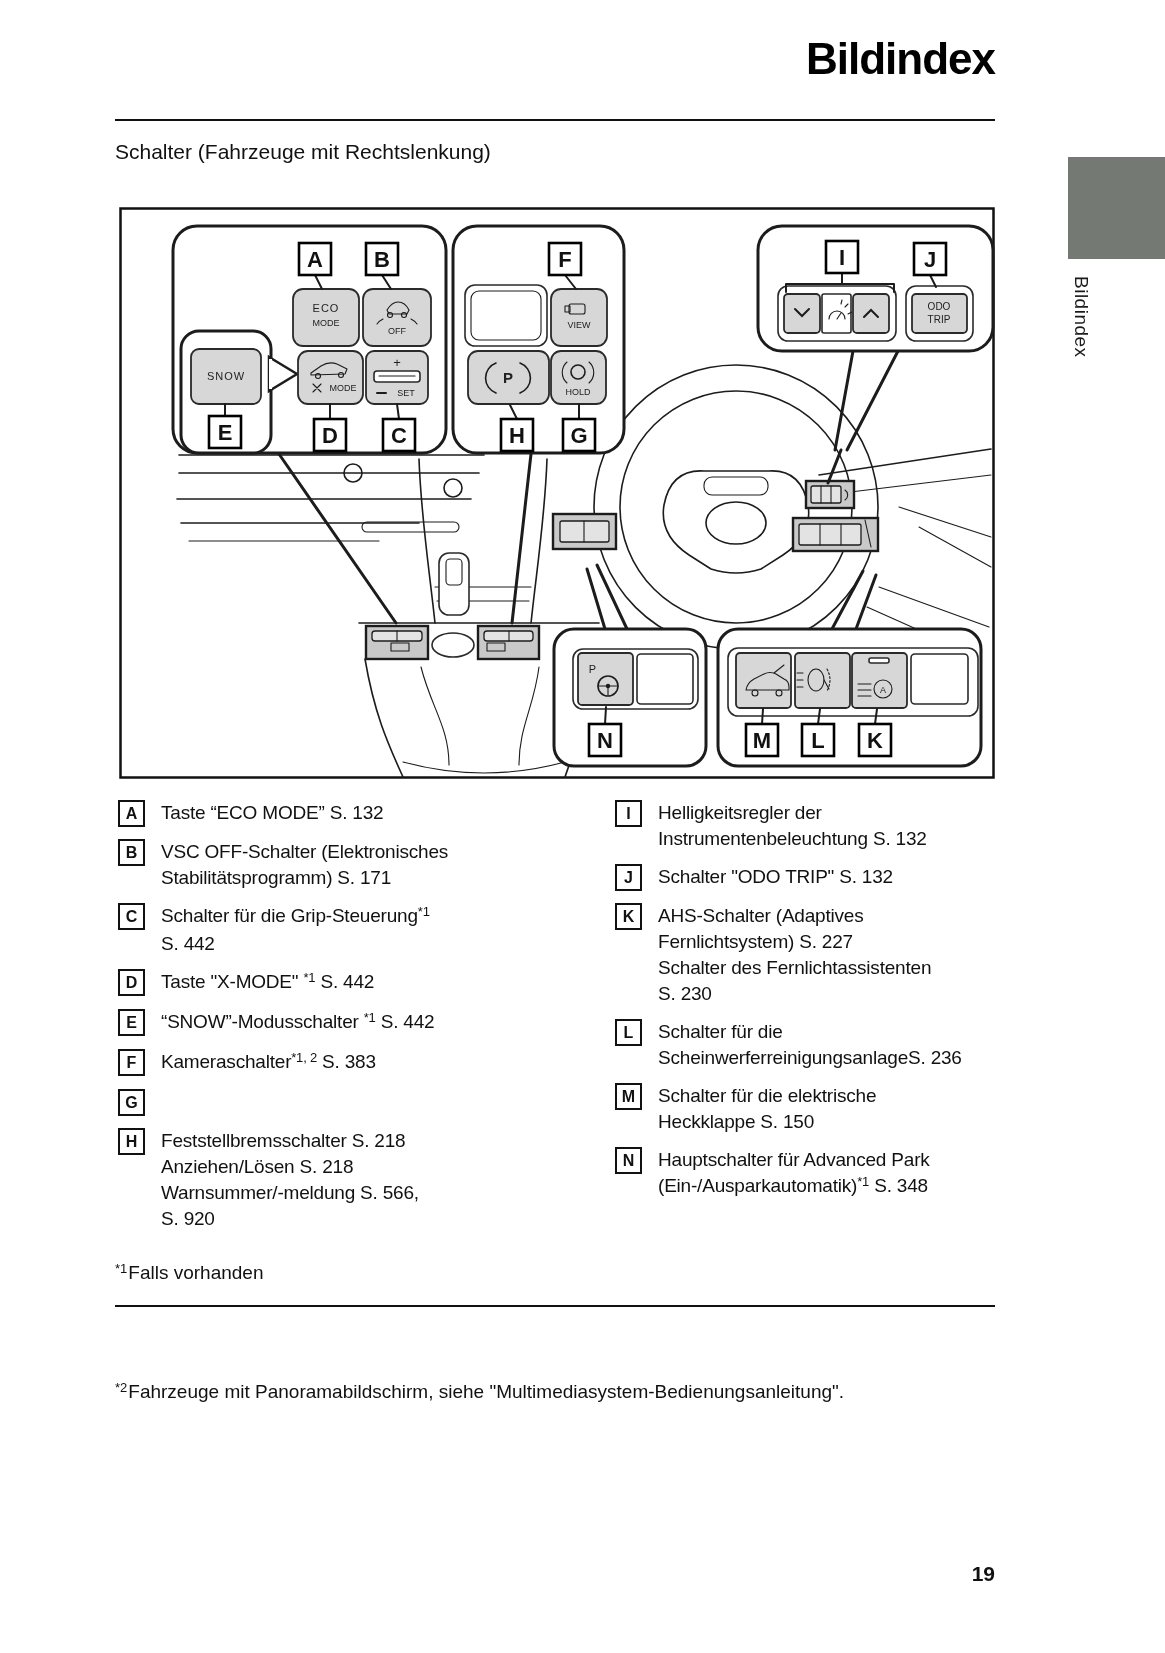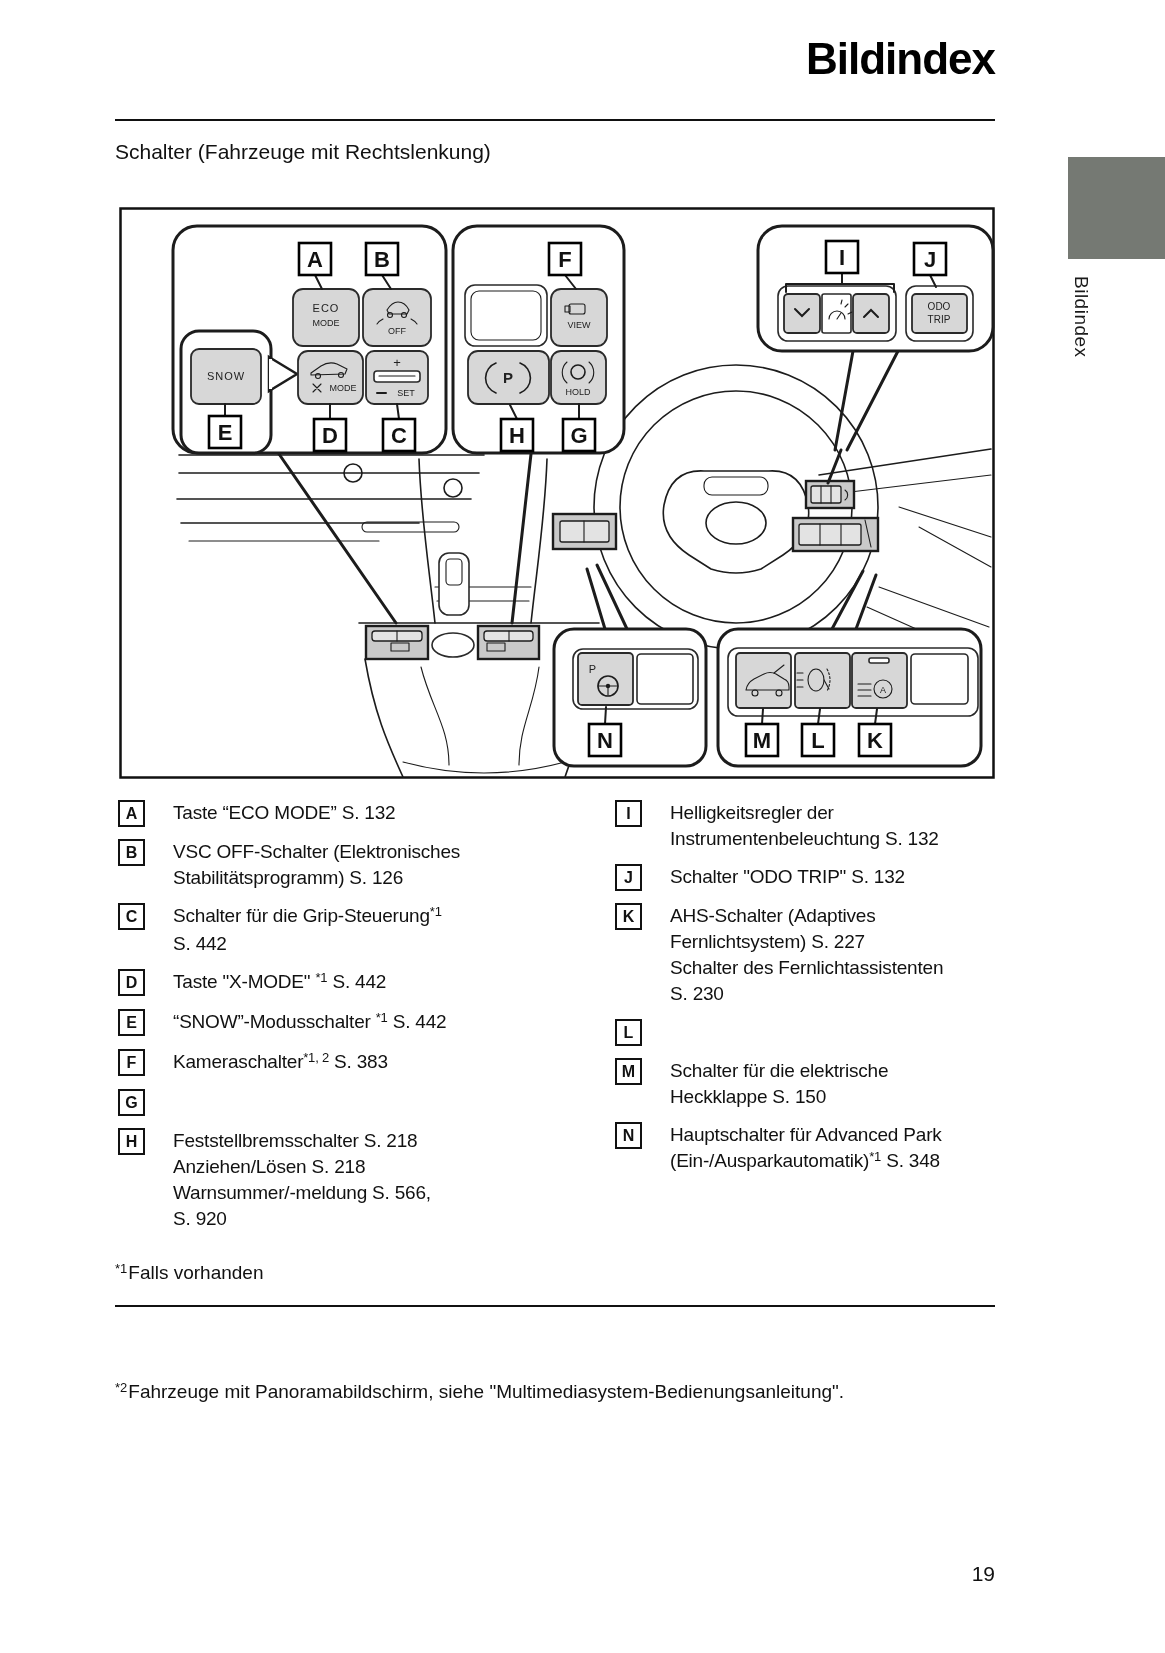--- a/index.html
+++ b/index.html
@@ -13,27 +13,27 @@
   .section-heading{left:115px;top:140px;font-size:21px;font-weight:400}
   .side-tab{left:1068px;top:157px;width:97px;height:102px}
   .side-vtext{left:1070px;top:276px;writing-mode:vertical-rl;font-size:19px;color:#1a1a1a;letter-spacing:0.5px}
   .diagram-wrap{left:119px;top:207px;width:876px;height:572px}
   .legend-col{top:800px}
   .legend-left{left:118px;width:465px}
   .legend-right{left:615px;width:390px}
   .legend-item{display:flex;margin-bottom:12px}
   .lbox{flex:0 0 27px;width:27px;height:27px;box-sizing:border-box;border:2px solid #111;
         display:flex;align-items:center;justify-content:center;font-size:16px;font-weight:700;margin-top:0}
-  .ltext{margin-left:28px;font-size:19px;line-height:26px;letter-spacing:-0.2px}
+  .ltext{margin-left:16px;font-size:19px;line-height:26px;letter-spacing:-0.2px}
   .sup{font-size:13px;position:relative;top:-6px}
   .footnote{left:115px;font-size:19px}
   .fn1{top:1262px}
   .fn2{top:1381px}
   .fsup{font-size:13px;position:relative;top:-6px;margin-right:1px}
-  .page-number{left:895px;width:100px;top:1562px;text-align:right;font-size:21px;font-weight:400}
+  .page-number{left:895px;width:100px;top:1562px;text-align:right;font-size:21px;font-weight:700}
   
   svg text{font-family:"Liberation Sans",sans-serif;fill:#111}
   .ln{fill:none;stroke:#1c1c1c;stroke-width:1.6;stroke-linecap:round;stroke-linejoin:round}
   .thin{stroke-width:1.1}
   .lead{fill:none;stroke:#1c1c1c;stroke-width:3;stroke-linecap:round}
   .conn{fill:none;stroke:#1c1c1c;stroke-width:2;stroke-linecap:round}
   .callout{fill:#fff;stroke:#1c1c1c;stroke-width:3}
   .btn{fill:#d7d7d7;stroke:#2a2a2a;stroke-width:1.8}
   .btnw{fill:#fff;stroke:#2a2a2a;stroke-width:1.6}
   .hl{fill:#c9c9c9;stroke:#1c1c1c;stroke-width:2.4}
@@ -353,21 +353,21 @@
     <div class="legend-item">
       <span class="lbox">A</span>
       <div class="ltext">
         <div class="lline">Taste “ECO MODE” S. 132</div>
       </div>
     </div>
     <div class="legend-item">
       <span class="lbox">B</span>
       <div class="ltext">
         <div class="lline">VSC OFF-Schalter (Elektronisches</div>
-        <div class="lline">Stabilitätsprogramm) S. 126</div>
+        <div class="lline">Stabilitätsprogramm) S. 171</div>
       </div>
     </div>
     <div class="legend-item">
       <span class="lbox">C</span>
       <div class="ltext">
         <div class="lline">Schalter für die Grip-Steuerung<span class="sup">*1</span></div>
         <div class="lline">S. 442</div>
       </div>
     </div>
     <div class="legend-item">
@@ -419,20 +419,24 @@
       <span class="lbox">K</span>
       <div class="ltext">
         <div class="lline">AHS-Schalter (Adaptives</div>
         <div class="lline">Fernlichtsystem) S. 227</div>
         <div class="lline">Schalter des Fernlichtassistenten</div>
         <div class="lline">S. 230</div>
       </div>
     </div>
     <div class="legend-item">
       <span class="lbox">L</span>
+      <div class="ltext">
+        <div class="lline">Schalter für die</div>
+        <div class="lline">ScheinwerferreinigungsanlageS. 236</div>
+      </div>
     </div>
     <div class="legend-item">
       <span class="lbox">M</span>
       <div class="ltext">
         <div class="lline">Schalter für die elektrische</div>
         <div class="lline">Heckklappe S. 150</div>
       </div>
     </div>
     <div class="legend-item">
       <span class="lbox">N</span>

